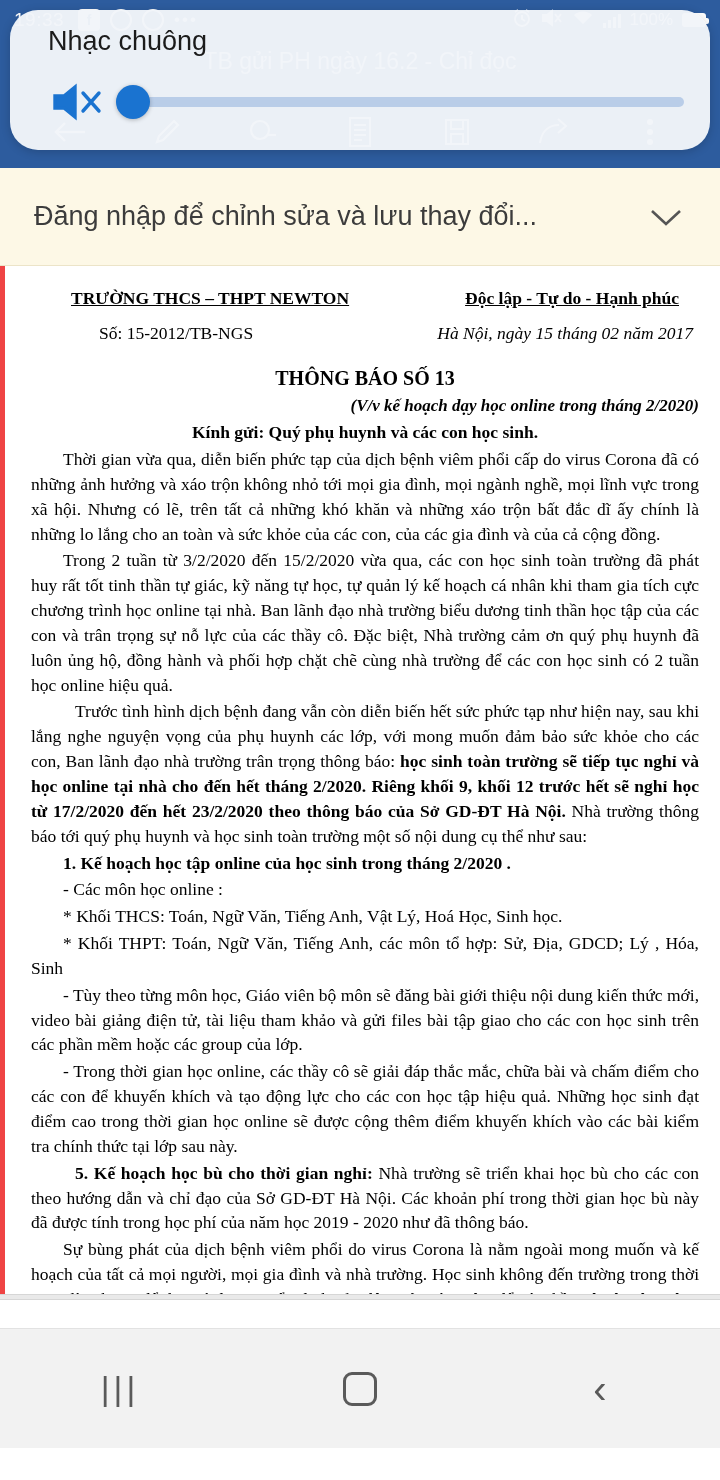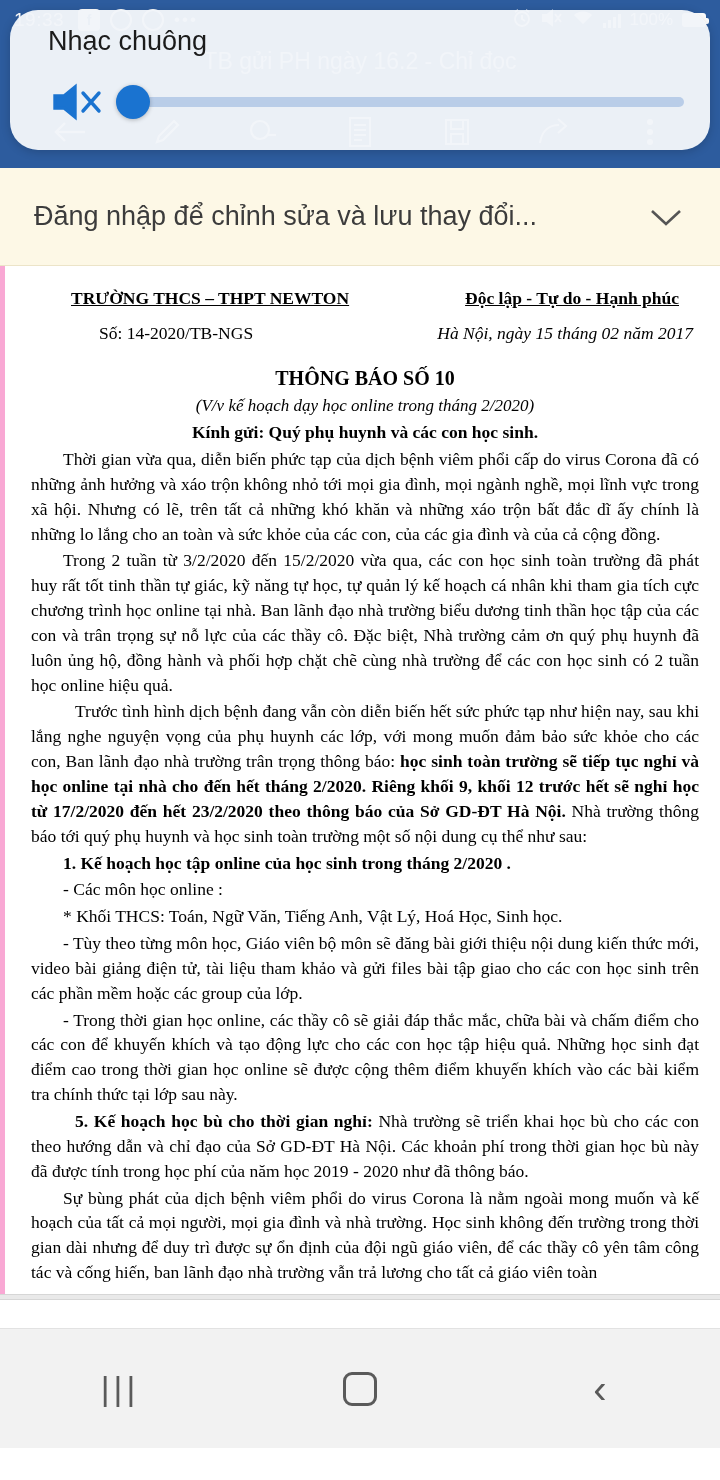--- a/index.html
+++ b/index.html
@@ -7,21 +7,21 @@
     width: 720px;
     height: 1480px;
     background: #ffffff;
     font-family: "Liberation Sans", sans-serif;
     overflow: hidden;
   }
   .screen {
     position: relative;
     width: 720px;
     height: 1448px;
-    background: #f9a8d4;
+    background: #ef4444;
   }
 
   
   .statusbar {
     position: absolute;
     top: 0; left: 0;
     width: 720px;
     height: 40px;
     background: #2d5c9e;
     color: #ffffff;
@@ -212,21 +212,21 @@
   .u { text-decoration: underline; }
   .b { font-weight: bold; }
   .i { font-style: italic; }
   .head-line2 {
     display: flex;
     justify-content: space-between;
     padding: 10px 6px 0 68px;
   }
   .title-block { margin-top: 18px; text-align: center; }
   .title-block .t1 { font-weight: bold; font-size: 20px; }
-  .title-block .t2 { font-style: italic; font-weight: normal; font-size: 17px; margin-top: 2px;}
+  .title-block .t2 { font-style: italic; font-weight: bold; font-size: 17px; margin-top: 2px; text-align: right;}
   .title-block .t3 { font-weight: bold; font-size: 17.5px; margin-top: 2px;}
   .doc p { text-align: justify; margin-top: 2px; }
   .indent { text-indent: 32px; }
   .indent2 { text-indent: 44px; }
 
   
   .page-gap {
     position: absolute;
     top: 1294px; left: 0;
     width: 720px; height: 6px;
@@ -381,37 +381,38 @@
       </svg>
     </div>
   </div>
 
   <div class="doc">
     <div class="head-row">
       <div class="head-left b u">TRƯỜNG THCS – THPT NEWTON</div>
       <div class="head-right b u">Độc lập - Tự do - Hạnh phúc</div>
     </div>
     <div class="head-line2">
-      <div>Số: 14-2020/TB-NGS</div>
+      <div>Số: 15-2012/TB-NGS</div>
       <div class="i">Hà Nội, ngày 15 tháng 02 năm 2017</div>
     </div>
 
     <div class="title-block">
-      <div class="t1">THÔNG BÁO SỐ 10</div>
+      <div class="t1">THÔNG BÁO SỐ 13</div>
       <div class="t2">(V/v kế hoạch dạy học online trong tháng 2/2020)</div>
       <div class="t3">Kính gửi: Quý phụ huynh và các con học sinh.</div>
     </div>
 
     <p class="indent">Thời gian vừa qua, diễn biến phức tạp của dịch bệnh viêm phổi cấp do virus Corona đã có những ảnh hưởng và xáo trộn không nhỏ tới mọi gia đình, mọi ngành nghề, mọi lĩnh vực trong xã hội. Nhưng có lẽ, trên tất cả những khó khăn và những xáo trộn bất đắc dĩ ấy chính là những lo lắng cho an toàn và sức khỏe của các con, của các gia đình và của cả cộng đồng.</p>
     <p class="indent">Trong 2 tuần từ 3/2/2020 đến 15/2/2020 vừa qua, các con học sinh toàn trường đã phát huy rất tốt tinh thần tự giác, kỹ năng tự học, tự quản lý kế hoạch cá nhân khi tham gia tích cực chương trình học online tại nhà. Ban lãnh đạo nhà trường biểu dương tinh thần học tập của các con và trân trọng sự nỗ lực của các thầy cô. Đặc biệt, Nhà trường cảm ơn quý phụ huynh đã luôn ủng hộ, đồng hành và phối hợp chặt chẽ cùng nhà trường để các con học sinh có 2 tuần học online hiệu quả.</p>
     <p class="indent2"><span>Trước tình hình dịch bệnh đang vẫn còn diễn biến hết sức phức tạp như hiện nay, sau khi lắng nghe nguyện vọng của phụ huynh các lớp, với mong muốn đảm bảo sức khỏe cho các con, Ban lãnh đạo nhà trường trân trọng thông báo: </span><span class="b">học sinh toàn trường sẽ tiếp tục nghỉ và học online tại nhà cho đến hết tháng 2/2020. Riêng khối 9, khối 12 trước hết sẽ nghỉ học từ 17/2/2020 đến hết 23/2/2020 theo thông báo của Sở GD-ĐT Hà Nội.</span><span> Nhà trường thông báo tới quý phụ huynh và học sinh toàn trường một số nội dung cụ thể như sau:</span></p>
 
     <p class="b indent">1. Kế hoạch học tập online của học sinh trong tháng 2/2020 .</p>
     <p class="indent">- Các môn học online :</p>
     <p class="indent">* Khối THCS: Toán, Ngữ Văn, Tiếng Anh, Vật Lý, Hoá Học, Sinh học.</p>
+    <p class="indent">* Khối THPT: Toán, Ngữ Văn, Tiếng Anh, các môn tổ hợp: Sử, Địa, GDCD; Lý , Hóa, Sinh</p>
     <p class="indent">- Tùy theo từng môn học, Giáo viên bộ môn sẽ đăng bài giới thiệu nội dung kiến thức mới, video bài giảng điện tử, tài liệu tham khảo và gửi files bài tập giao cho các con học sinh trên các phần mềm hoặc các group của lớp.</p>
     <p class="indent">- Trong thời gian học online, các thầy cô sẽ giải đáp thắc mắc, chữa bài và chấm điểm cho các con để khuyến khích và tạo động lực cho các con học tập hiệu quả. Những học sinh đạt điểm cao trong thời gian học online sẽ được cộng thêm điểm khuyến khích vào các bài kiểm tra chính thức tại lớp sau này.</p>
 
     <p class="indent2"><span class="b">5. Kế hoạch học bù cho thời gian nghỉ:</span><span> Nhà trường sẽ triển khai học bù cho các con theo hướng dẫn và chỉ đạo của Sở GD-ĐT Hà Nội. Các khoản phí trong thời gian học bù này đã được tính trong học phí của năm học 2019 - 2020 như đã thông báo.</span></p>
 
     <p class="indent">Sự bùng phát của dịch bệnh viêm phổi do virus Corona là nằm ngoài mong muốn và kế hoạch của tất cả mọi người, mọi gia đình và nhà trường. Học sinh không đến trường trong thời gian dài nhưng để duy trì được sự ổn định của đội ngũ giáo viên, để các thầy cô yên tâm công tác và cống hiến, ban lãnh đạo nhà trường vẫn trả lương cho tất cả giáo viên toàn</p>
   </div>
 
   <div class="page-gap"></div>
   <div class="page-next"></div>

